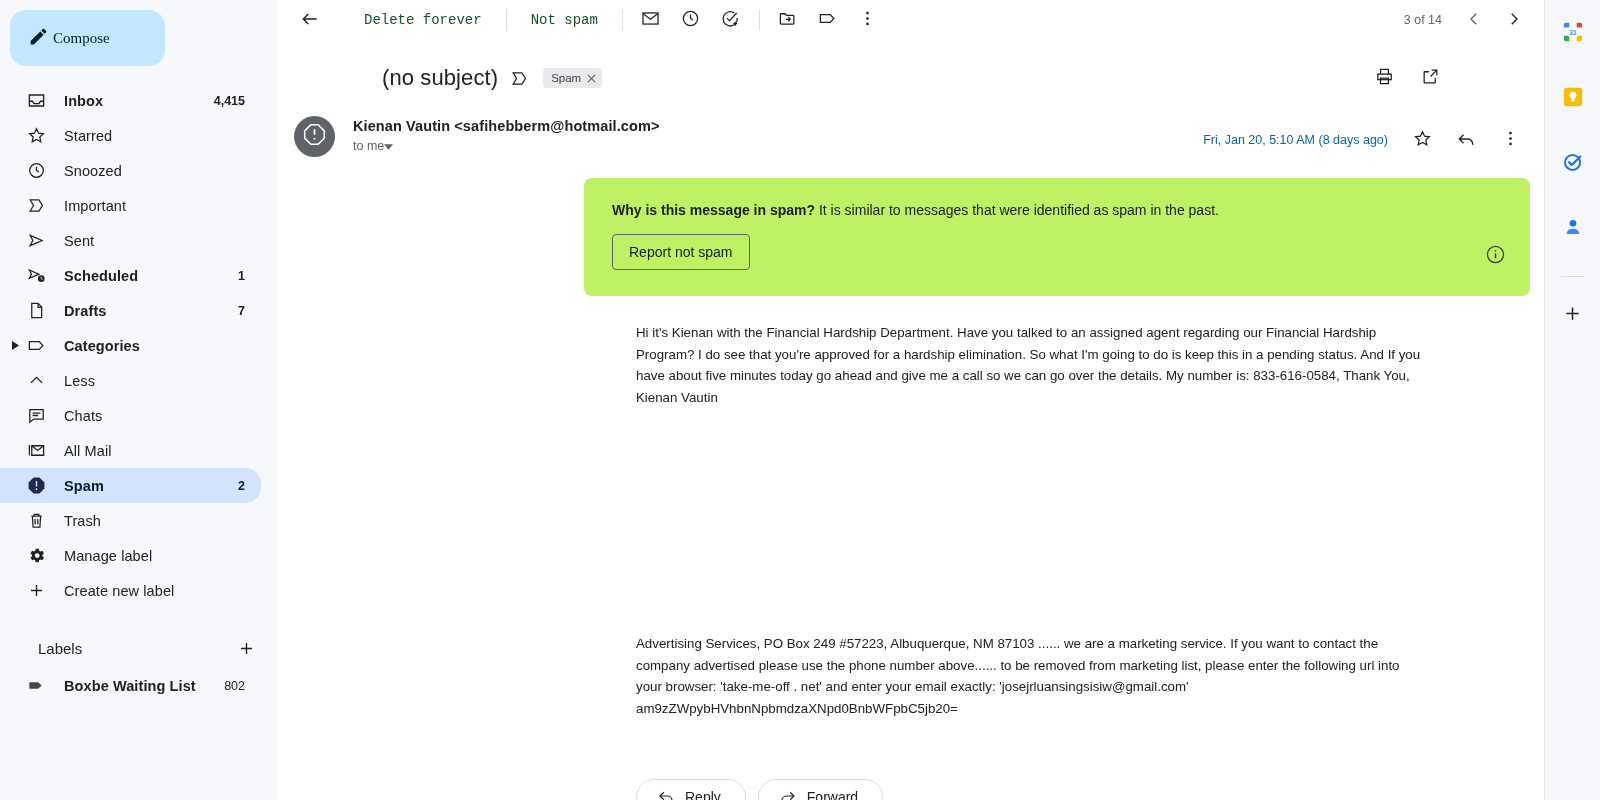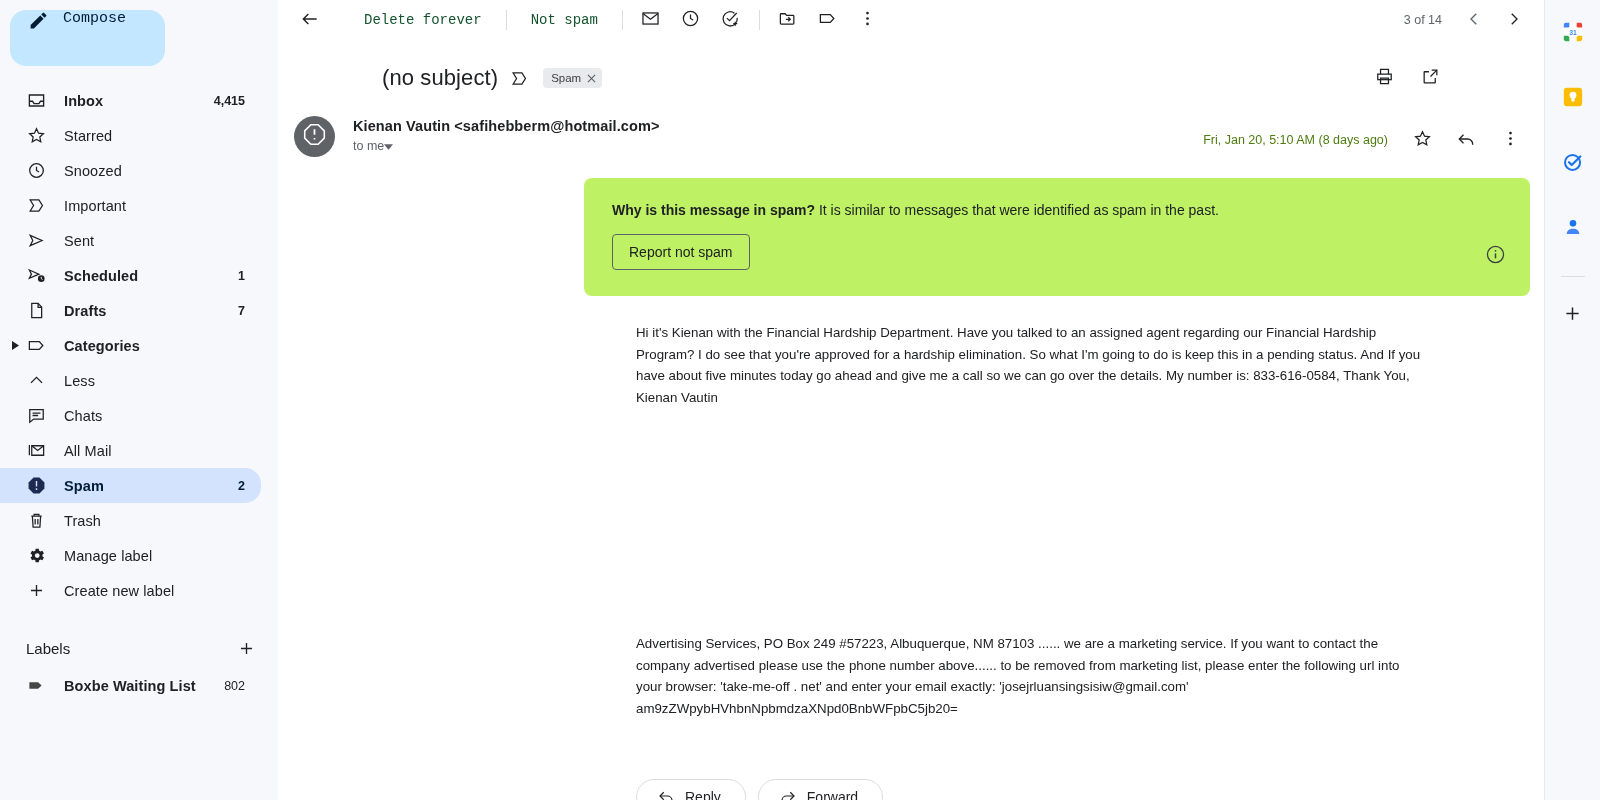--- a/index.html
+++ b/index.html
@@ -14,29 +14,29 @@
 
   
   .sidebar {
     width: 278px; height: 800px; flex: 0 0 278px;
     background: #f6f8fc;
     padding-top: 4px;
     overflow: hidden;
     position: relative;
   }
   .compose-btn {
-    display: flex; gap: 14px;
+    display: flex; align-items: center; gap: 4px;
     margin: 6px 0 0 10px;
     width: 155px; height: 56px;
     background: #c2e7ff;
     border-radius: 16px;
     border: none; cursor: pointer;
     padding-left: 18px;
     font-size: 15px; color: #001d35;
-    font-family: Liberation Mono, monospace;
+    font-family: Liberation Serif, serif;
   }
 
   .nav-list { margin-top: 17px; }
   .nav-item {
     display: flex; align-items: center;
     height: 35px;
     border-radius: 0 16px 16px 0;
     padding-left: 26px;
     cursor: pointer;
     color: #202124;
@@ -60,21 +60,21 @@
   .expander {
     position: absolute; left: 10px; top: 50%;
     transform: translateY(-50%);
     width: 10px; height: 10px;
     display: flex; align-items: center; justify-content: center;
   }
 
   .labels-header {
     display: flex; align-items: center;
     height: 40px; margin-top: 20px;
-    padding-left: 26px; padding-right: 22px;
+    padding-left: 38px; padding-right: 22px;
   }
   .labels-header .lh-title { flex: 1; font-size: 15px; color: #202124; }
   .labels-header .lh-plus { cursor: pointer; display:flex; }
 
   
   .main {
     flex: 1 1 auto; height: 800px;
     background: #fff;
     position: relative;
     overflow: hidden;
@@ -135,21 +135,21 @@
     flex: 0 0 41px; margin-right: 18px;
   }
   .sender-info { padding-top: 2px; }
   .sender-name { font-size: 14.5px; font-weight: bold; color: #202124; letter-spacing: .1px; }
   .to-me {
     display: flex; align-items: center; gap: 0;
     font-size: 12.5px; color: #5f6368; margin-top: 5px; cursor: pointer; width: fit-content;
   }
   .sender-spacer { flex: 1; }
   .sender-right { display: flex; align-items: center; gap: 4px; padding-top: 4px; }
-  .date-text { font-size: 12.5px; color: #4d7c0f; margin-right: 10px; white-space: nowrap; }
+  .date-text { font-size: 12.5px; color: #0369a1; margin-right: 10px; white-space: nowrap; }
 
   
   .spam-banner {
     margin: 18px 14px 0 306px;
     background: #bef264;
     border-radius: 8px;
     padding: 22px 24px 26px 28px;
     display: flex; align-items: flex-start;
     min-height: 112px;
   }

